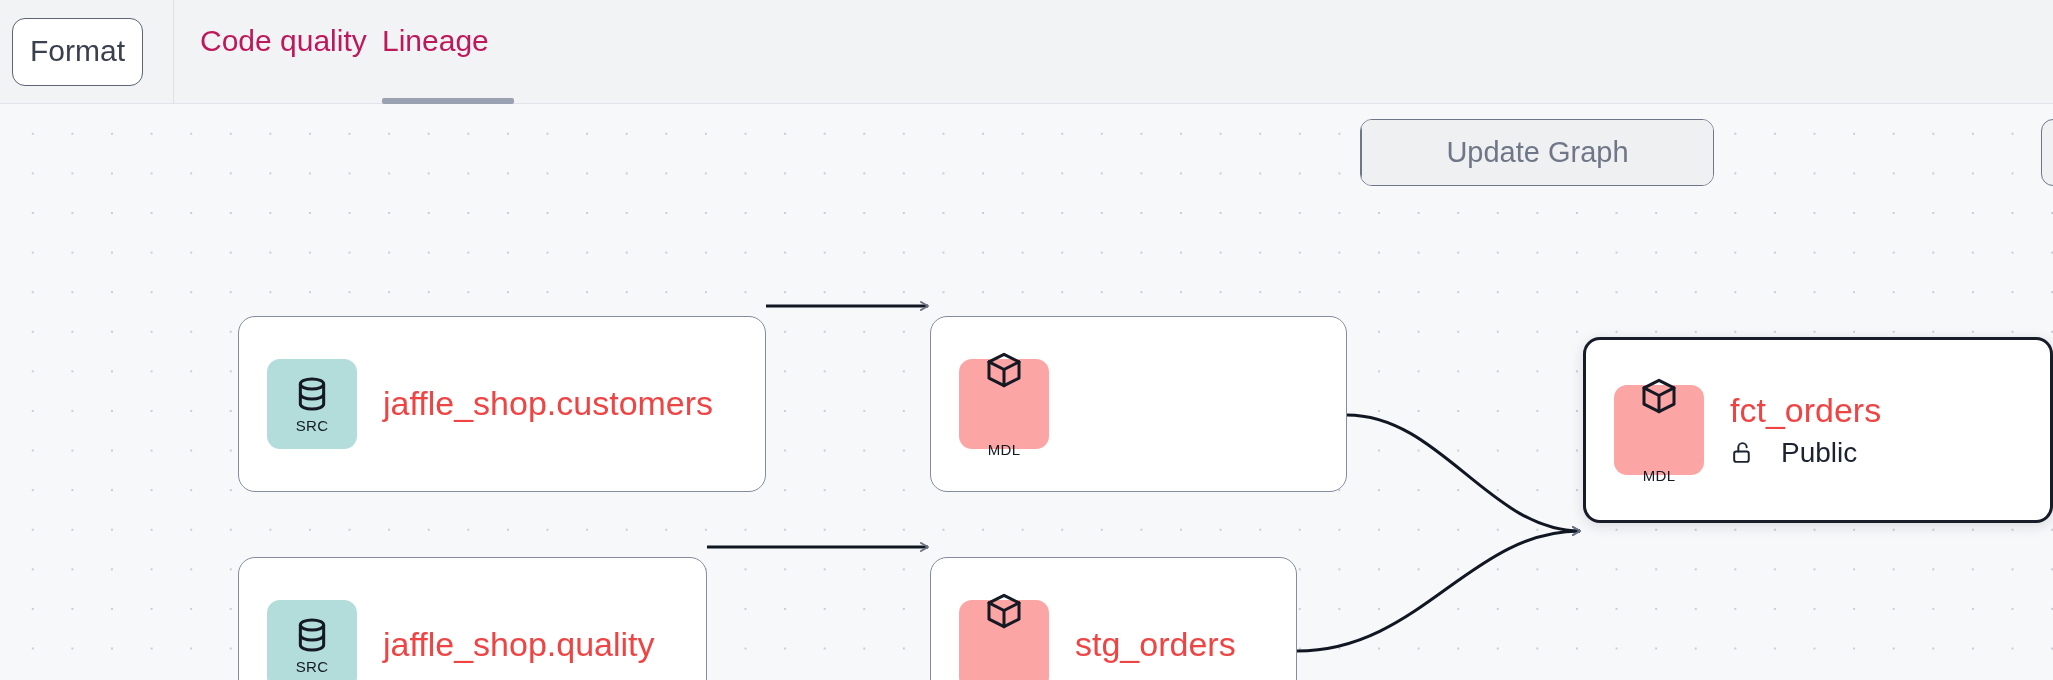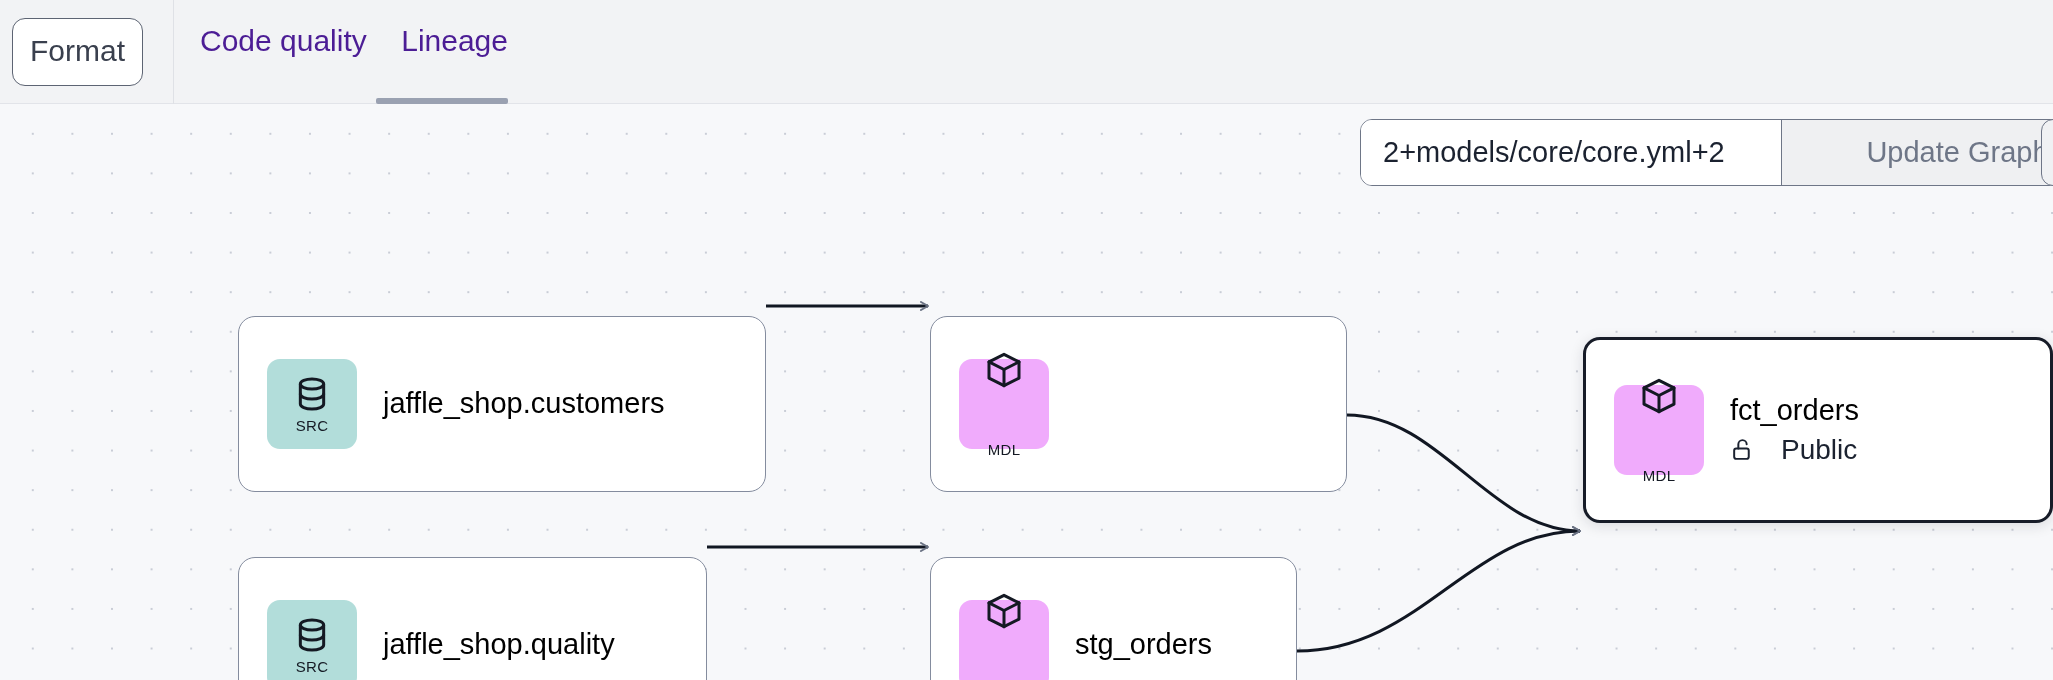--- a/index.html
+++ b/index.html
@@ -54,25 +54,24 @@
     position: absolute;
     left: 173px; top: 0;
     height: 104px;
   }
 
   .tab {
     position: absolute;
     top: 0;
     height: 112px;
     font-size: 30px;
-    color: #4c1d95;
+    color: #be185d;
     line-height: 82px;
     cursor: pointer;
     white-space: nowrap;
-    text-align: right;
   }
   .tab-underline {
     position: absolute;
     left: 0; bottom: 8px;
     height: 6px;
     width: 100%;
     background: #9aa1b1;
     border-radius: 2px;
   }
 
@@ -110,41 +109,41 @@
     flex: 0 0 auto;
     width: 90px; height: 90px;
     border-radius: 13px;
     display: flex;
     flex-direction: column;
     align-items: center;
     justify-content: center;
     margin-left: 28px;
   }
   .badge.src { background: #b2ddda; }
-  .badge.mdl { background: #f0abfc; gap: 48px; }
+  .badge.mdl { background: #fca5a5; gap: 48px; }
 
   .badge svg { display: block; }
 
   .badge-label {
     font-size: 15px;
     color: #141923;
     margin-top: 3px;
     letter-spacing: 0.3px;
   }
 
   .node-body {
     margin-left: 26px;
     display: flex;
     flex-direction: column;
     justify-content: center;
   }
 
   .node-title {
-    font-size: 29px;
-    color: #000000;
+    font-size: 34px;
+    color: #ef4444;
     white-space: nowrap;
     line-height: 1.15;
   }
 
   .node-sub {
     display: flex;
     align-items: center;
     gap: 26px;
     margin-top: 6px;
     font-size: 28px;
@@ -211,21 +210,21 @@
   <div id="header">
 
     <div id="format-button">Format</div>
 
     <div id="header-divider"></div>
 
     <div id="tabs">
       <div class="tab" style="left:27px; width:152px;">
         <span>Code quality</span>
       </div>
-      <div class="tab" style="left:203px; width:132px;">
+      <div class="tab" style="left:209px; width:132px;">
         <span>Lineage</span>
         <div class="tab-underline"></div>
       </div>
     </div>
   </div>
 
   <div id="canvas">
 
     <svg id="edges" width="2053" height="576">
       <defs>
@@ -324,21 +323,20 @@
               <path d="M8 11V7a4 4 0 0 1 8 0"></path>
             </svg>
           </span>
           <span>Public</span>
         </div>
       </div>
     </div>
 
     <div id="graph-toolbar">
       <div id="selector-group">
-        <input id="lineage-select-input" type="text" value="2+models/core/core.yml+2" style="">
         <button id="update-graph-button">Update Graph</button>
       </div>
     </div>
 
     <div id="extra-button"></div>
 
   </div>
 </div>
 
 </body></html>

